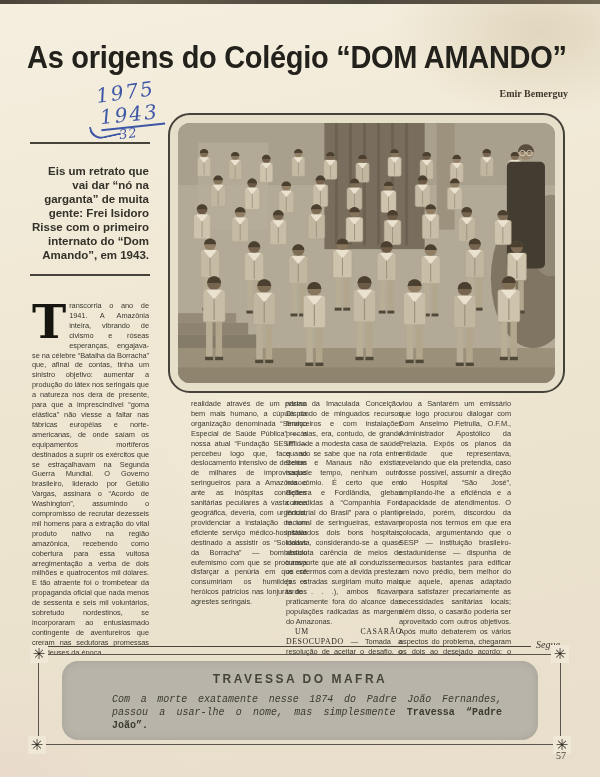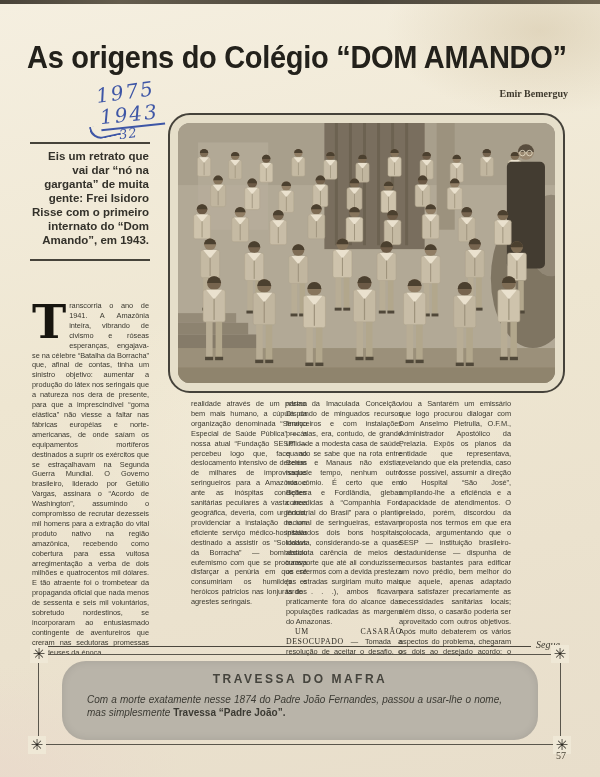--- a/index.html
+++ b/index.html
@@ -24,21 +24,21 @@
   .hw2{left:100px;top:102px;font-size:20px;letter-spacing:2px;transform:rotate(-6deg);
     border-bottom:2px solid #3e56a6;padding-right:5px;}
   .hw3{left:119px;top:126px;font-size:13px;letter-spacing:1px;transform:rotate(-8deg);}
   .hw-scribble{position:absolute;left:90px;top:124px;width:28px;height:12px;
     border-bottom:2px solid #3e56a6;border-left:2px solid #3e56a6;
     border-radius:0 0 0 12px;transform:rotate(-12deg);}
   .photo-frame{position:absolute;left:168px;top:113px;width:377px;height:260px;
     border:2px solid #45423a;border-radius:22px;background:#e6dfca;padding:8px;}
   .photo{width:100%;height:100%;border-radius:12px;overflow:hidden;background:#a9a190;}
   .caption{position:absolute;left:30px;top:142px;width:119px;
-    padding:5px 1px 12px 0;border-top:2px solid #46433a;border-bottom:2px solid #46433a;
+    padding:20px 1px 12px 0;border-top:2px solid #46433a;border-bottom:2px solid #46433a;
     text-align:right;font-weight:bold;font-size:11.5px;line-height:14px;color:#33312a;}
   .col{position:absolute;top:399px;width:116px;height:257px;overflow:hidden;
     font-size:7.4px;line-height:9.9px;text-align:justify;color:#3a382f;letter-spacing:-.05px;}
   .col p{margin:0;}
   .col p + p{text-indent:9px;}
   .col1{left:32px;top:301px;width:117px;height:354px;}
   .col2{left:155px;margin-left:36px;}
   .col3{left:286px;}
   .col4{left:399px;width:112px;}
   .dropcap{float:left;font-family:"DejaVu Serif",serif;font-weight:bold;font-size:46px;
@@ -51,25 +51,25 @@
   .note-frame{position:absolute;left:38px;top:654px;width:521px;height:89px;
     border:1.5px solid #5a564c;}
   .orn{position:absolute;width:18px;height:18px;background:#efe8d6;
     display:flex;align-items:center;justify-content:center;
     font-size:15px;color:#2e2b24;line-height:18px;}
   .orn.tl{left:-9px;top:-10px;}
   .orn.tr{right:-9px;top:-10px;}
   .orn.bl{left:-11px;bottom:-10px;}
   .orn.br{right:-11px;bottom:-10px;}
   .note-box{position:absolute;left:62px;top:661px;width:476px;height:79px;
-    background:#b9b4a9;border-radius:24px;box-shadow:inset 0 0 8px rgba(0,0,0,.10);}
+    background:#b9b4a9;border-radius:16px;box-shadow:inset 0 0 8px rgba(0,0,0,.10);}
   .note-title{margin-top:11px;text-align:center;font-size:12px;letter-spacing:2.5px;
     color:#45443d;font-weight:600;}
-  .note-body{margin:7px 36px 0 25px;font-size:10px;line-height:13px;color:#3b3a33;
-    text-align:justify;}
+  .note-body{margin:7px 36px 0 50px;font-size:10px;line-height:13px;color:#3b3a33;
+    text-align:justify;font-family:Liberation Mono, monospace;}
   .note-body .it{font-style:italic;}
   .note-body .bd{font-weight:bold;}
   .page-number{position:absolute;left:556px;top:750px;font-family:"Liberation Serif",serif;
     font-size:10px;color:#4a4436;}
 </style>
 </head>
 <body>
 
 <div class="page">
 

